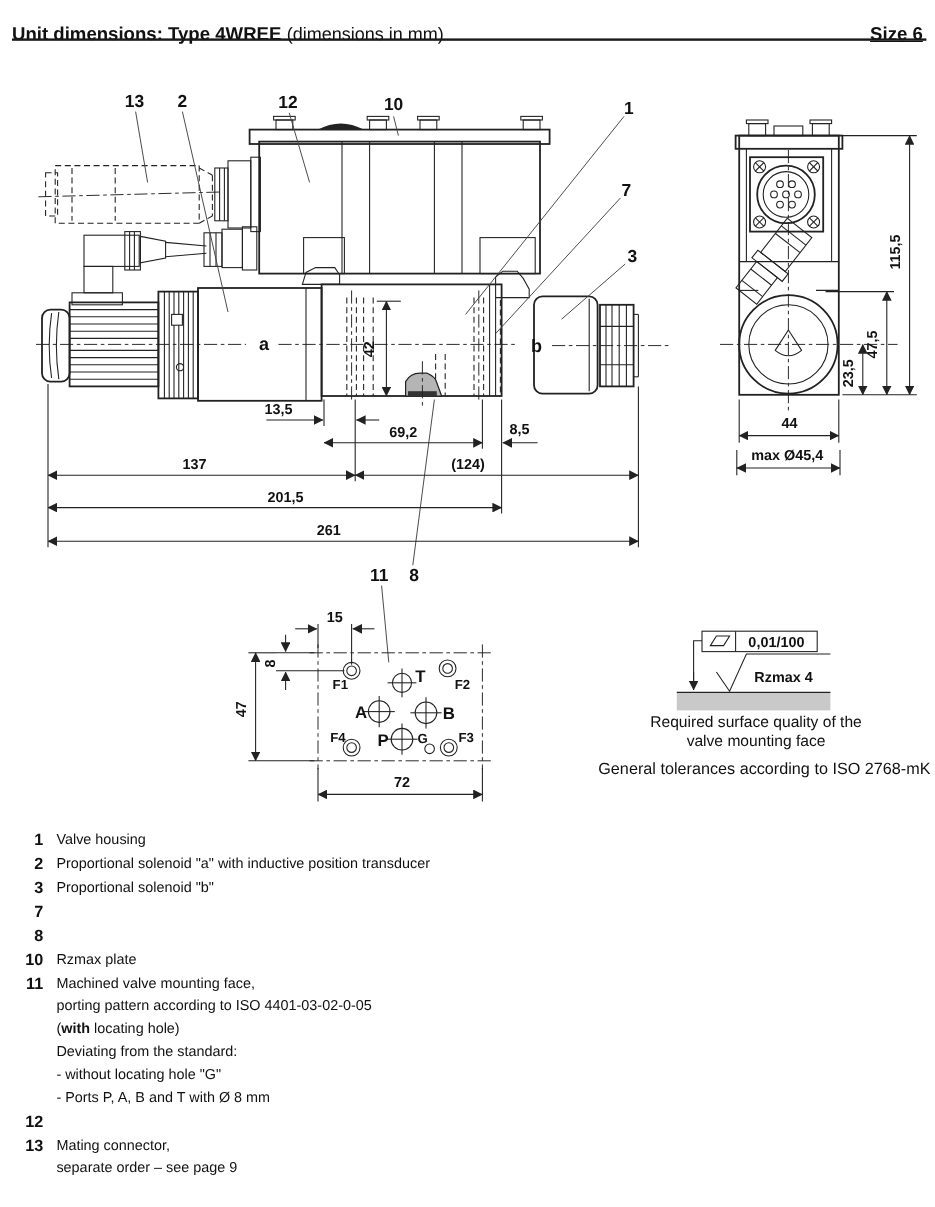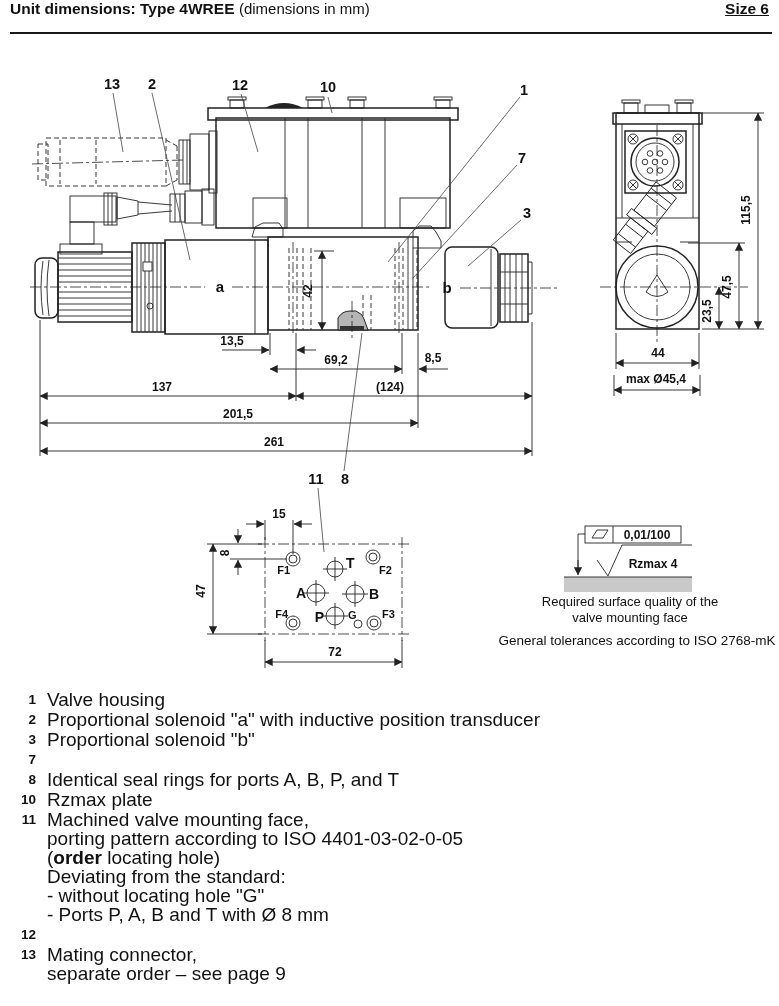--- a/index.html
+++ b/index.html
@@ -1,18 +1,18 @@
 <!DOCTYPE html>
 <html><head>
 <meta charset="utf-8">
 <style>
   html,body{margin:0;padding:0;background:#fff;}
   .page{position:relative;width:779px;height:1006px;background:#ffffff;overflow:hidden;
         font-family:"Liberation Sans",sans-serif;color:#111;}
-  .hdr{position:absolute;left:10px;top:0;width:759px;display:flex;justify-content:space-between;align-items:baseline;text-align:right;}
+  .hdr{position:absolute;left:10px;top:20px;width:759px;display:flex;justify-content:space-between;align-items:baseline;text-align:right;}
   .hdr .t-bold{font-weight:bold;font-size:15.5px;}
   .hdr .t-norm{font-weight:normal;font-size:15px;}
   .hdr .t-size{font-weight:bold;font-size:15.5px;text-decoration:underline;}
   .rule{position:absolute;left:10px;top:32px;width:762px;height:2px;background:#1a1a1a;}
   svg{position:absolute;left:0;top:0;}
   .ol{fill:none;stroke:#222;stroke-width:1.5;}
   .tl{fill:none;stroke:#222;stroke-width:0.9;}
   .dl{fill:none;stroke:#222;stroke-width:0.9;stroke-dasharray:5 3;}
   .cl{fill:none;stroke:#222;stroke-width:0.8;stroke-dasharray:11 3 3 3;}
   .dim{fill:none;stroke:#222;stroke-width:0.9;}
@@ -21,21 +21,21 @@
   .dim-t{font:bold 12px "Liberation Sans",sans-serif;}
   .callout{font:bold 14.5px "Liberation Sans",sans-serif;}
   .ablbl{font:bold 15px "Liberation Sans",sans-serif;}
   .port{font:bold 14px "Liberation Sans",sans-serif;}
   .portf{font:bold 11px "Liberation Sans",sans-serif;}
   .note{font:13px "Liberation Sans",sans-serif;}
   .note2{font:13.5px "Liberation Sans",sans-serif;}
   .legend{position:absolute;left:10px;top:690px;width:560px;}
   .lg-row{display:flex;margin-bottom:1px;}
   .lg-num{width:26px;min-width:26px;text-align:right;font-weight:bold;font-size:13.5px;line-height:19px;}
-  .lg-text{margin-left:11px;font-size:19px;line-height:19px;}
+  .lg-text{margin-left:11px;font-size:12px;line-height:19px;}
 </style>
 </head>
 <body>
 
 <div class="page">
 
   <div class="hdr">
     <div>
       <span class="t-bold">Unit dimensions: Type 4WREE</span>
       <span class="t-norm"> </span><span class="t-norm">(dimensions in mm)</span>
@@ -452,29 +452,28 @@
       </div>
       <div class="lg-row">
         <span class="lg-num">3</span>
         <div class="lg-text">Proportional solenoid "b"</div>
       </div>
       <div class="lg-row">
         <span class="lg-num">7</span>
       </div>
       <div class="lg-row">
         <span class="lg-num">8</span>
-        <div class="lg-text">Identical seal rings for ports A, B, P, and T</div>
       </div>
       <div class="lg-row">
         <span class="lg-num">10</span>
         <div class="lg-text">Rzmax plate</div>
       </div>
       <div class="lg-row">
         <span class="lg-num">11</span>
-        <div class="lg-text">Machined valve mounting face,<br>porting pattern according to ISO 4401-03-02-0-05<br>(<b>order</b> locating hole)<br>Deviating from the standard:<br>- without locating hole "G"<br>- Ports P, A, B and T with Ø 8 mm</div>
+        <div class="lg-text">Machined valve mounting face,<br>porting pattern according to ISO 4401-03-02-0-05<br>(<b>with</b> locating hole)<br>Deviating from the standard:<br>- without locating hole "G"<br>- Ports P, A, B and T with Ø 8 mm</div>
       </div>
       <div class="lg-row">
         <span class="lg-num">12</span>
       </div>
       <div class="lg-row">
         <span class="lg-num">13</span>
         <div class="lg-text">Mating connector,<br>separate order – see page 9</div>
       </div>
     </div>
 </div>

